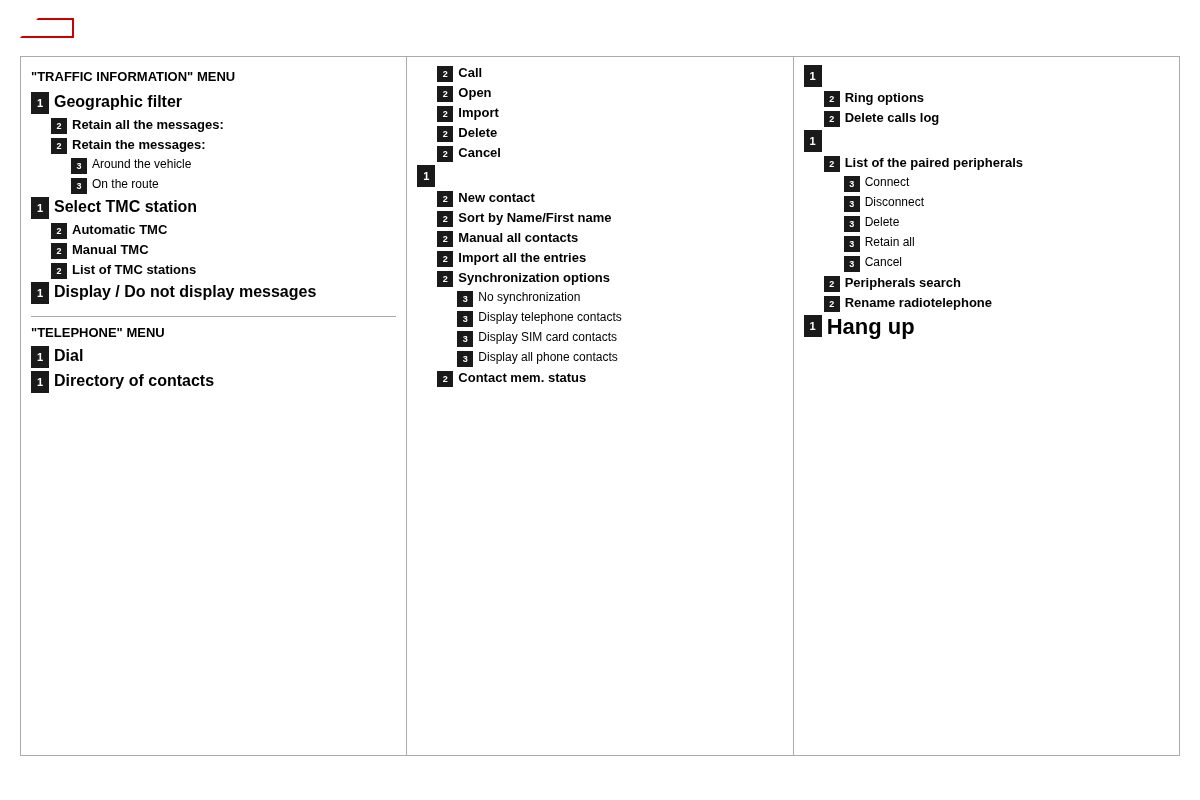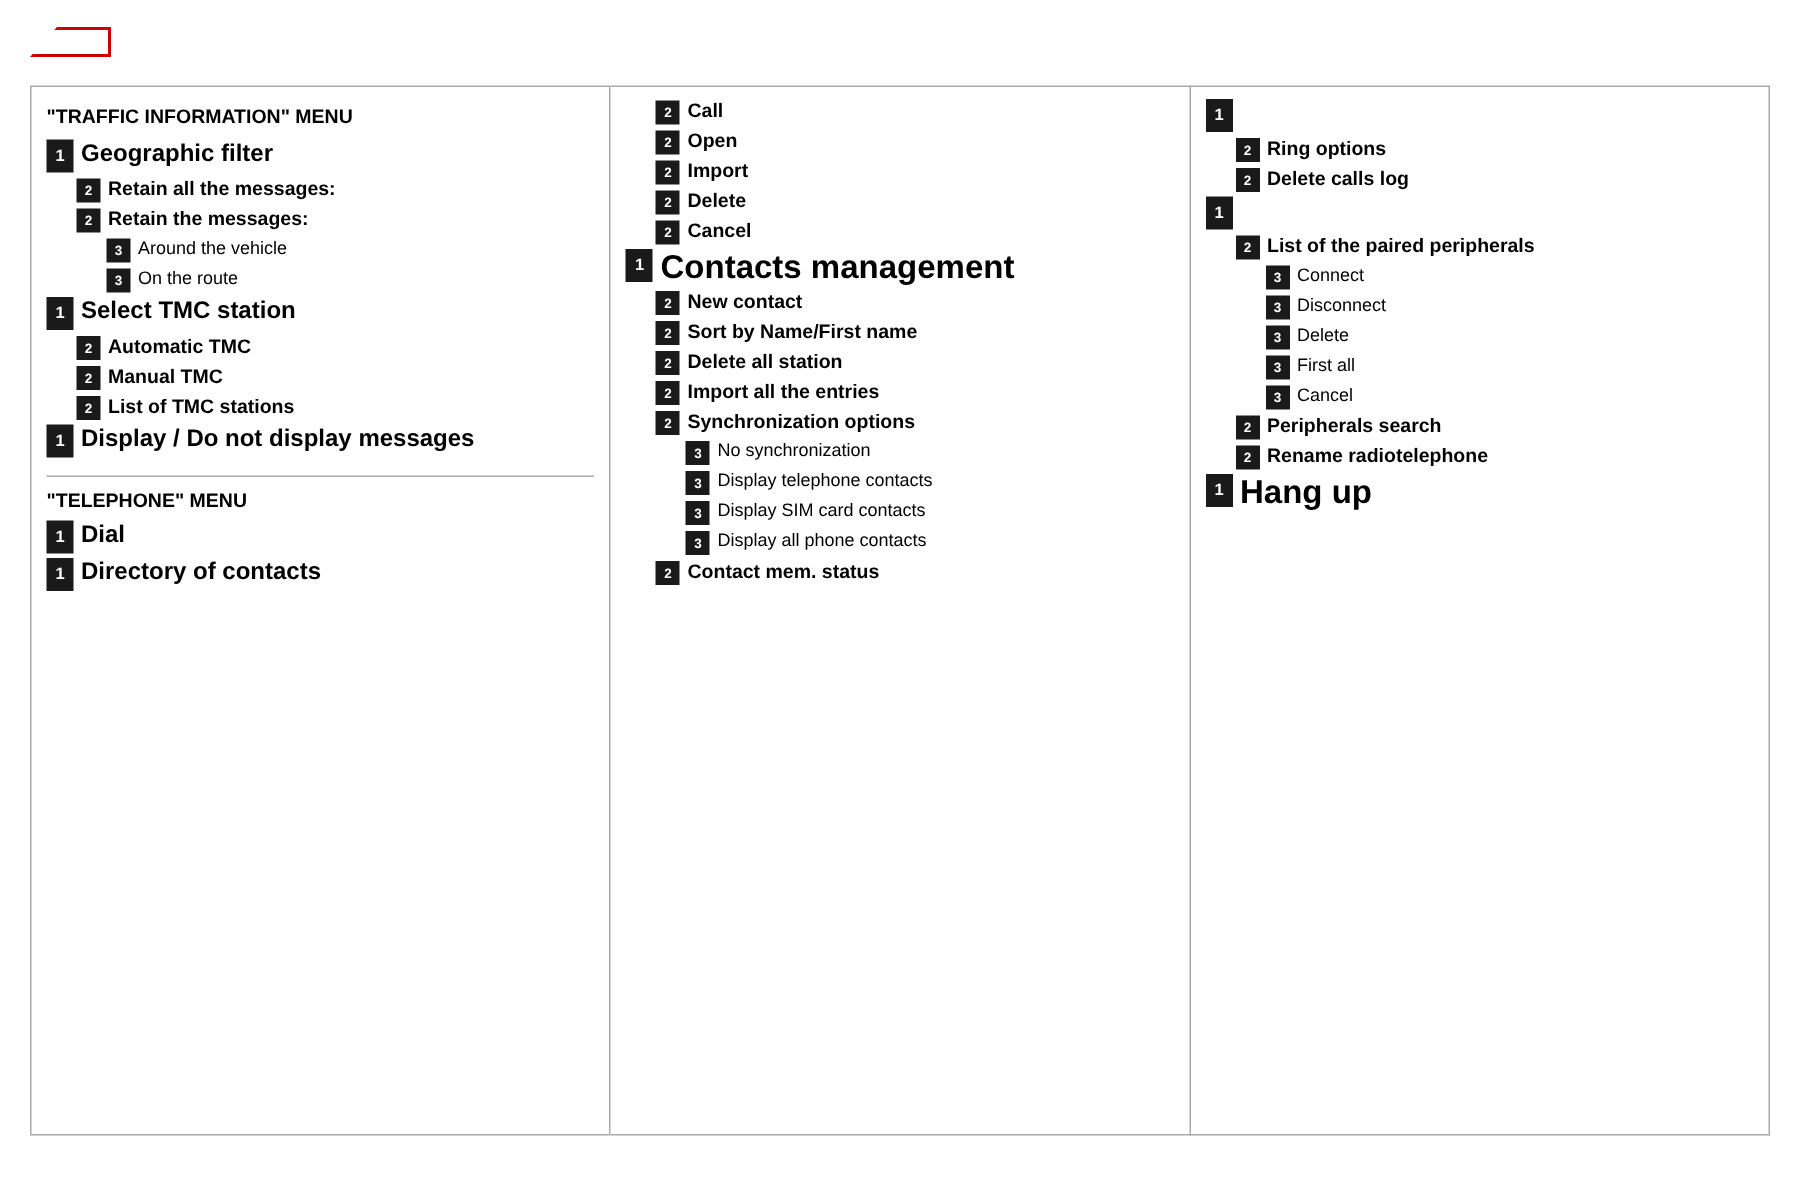--- a/index.html
+++ b/index.html
@@ -203,33 +203,32 @@
         <div class="item indent2">
       <span class="badge">2</span>
       <span class="item-text medium">Delete</span>
     </div>
         <div class="item indent2">
       <span class="badge">2</span>
       <span class="item-text medium">Cancel</span>
     </div>
         <div class="item indent1">
       <span class="badge lvl1">1</span>
-      <span class="item-text bold2">Contacts management</span>
     </div>
         <div class="item indent2">
       <span class="badge">2</span>
       <span class="item-text medium">New contact</span>
     </div>
         <div class="item indent2">
       <span class="badge">2</span>
       <span class="item-text medium">Sort by Name/First name</span>
     </div>
         <div class="item indent2">
       <span class="badge">2</span>
-      <span class="item-text medium">Delete all station</span>
+      <span class="item-text medium">Manual all contacts</span>
     </div>
         <div class="item indent2">
       <span class="badge">2</span>
       <span class="item-text medium">Import all the entries</span>
     </div>
         <div class="item indent2">
       <span class="badge">2</span>
       <span class="item-text medium">Synchronization options</span>
     </div>
         <div class="item indent3">
@@ -280,21 +279,21 @@
         <div class="item indent3">
       <span class="badge">3</span>
       <span class="item-text">Disconnect</span>
     </div>
         <div class="item indent3">
       <span class="badge">3</span>
       <span class="item-text">Delete</span>
     </div>
         <div class="item indent3">
       <span class="badge">3</span>
-      <span class="item-text">First all</span>
+      <span class="item-text">Retain all</span>
     </div>
         <div class="item indent3">
       <span class="badge">3</span>
       <span class="item-text">Cancel</span>
     </div>
         <div class="item indent2">
       <span class="badge">2</span>
       <span class="item-text medium">Peripherals search</span>
     </div>
         <div class="item indent2">

